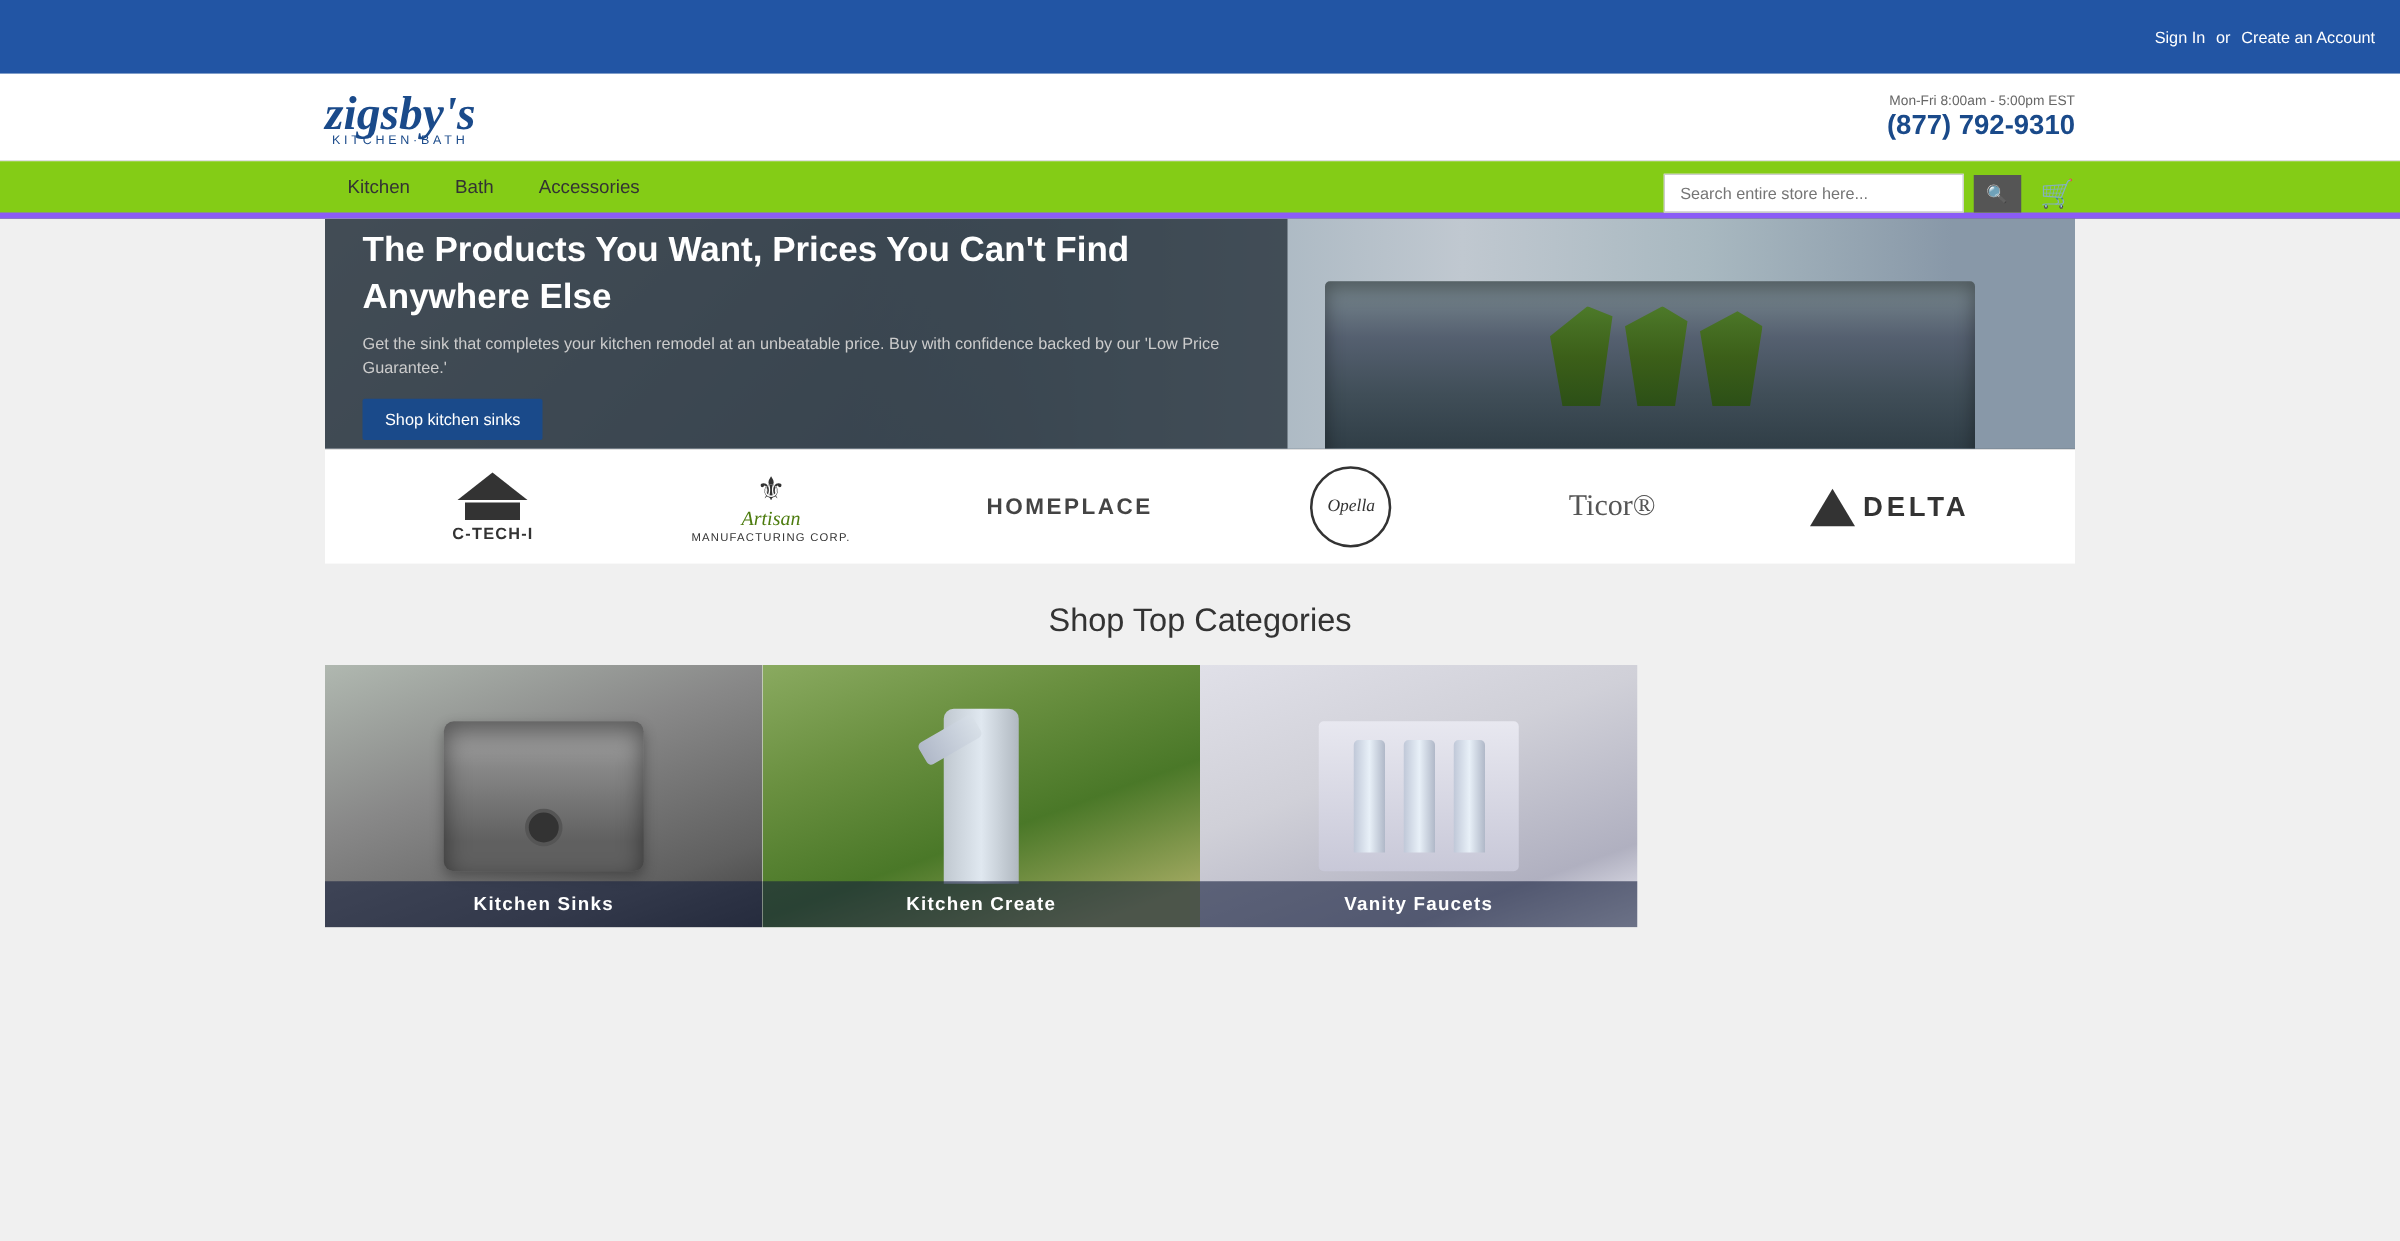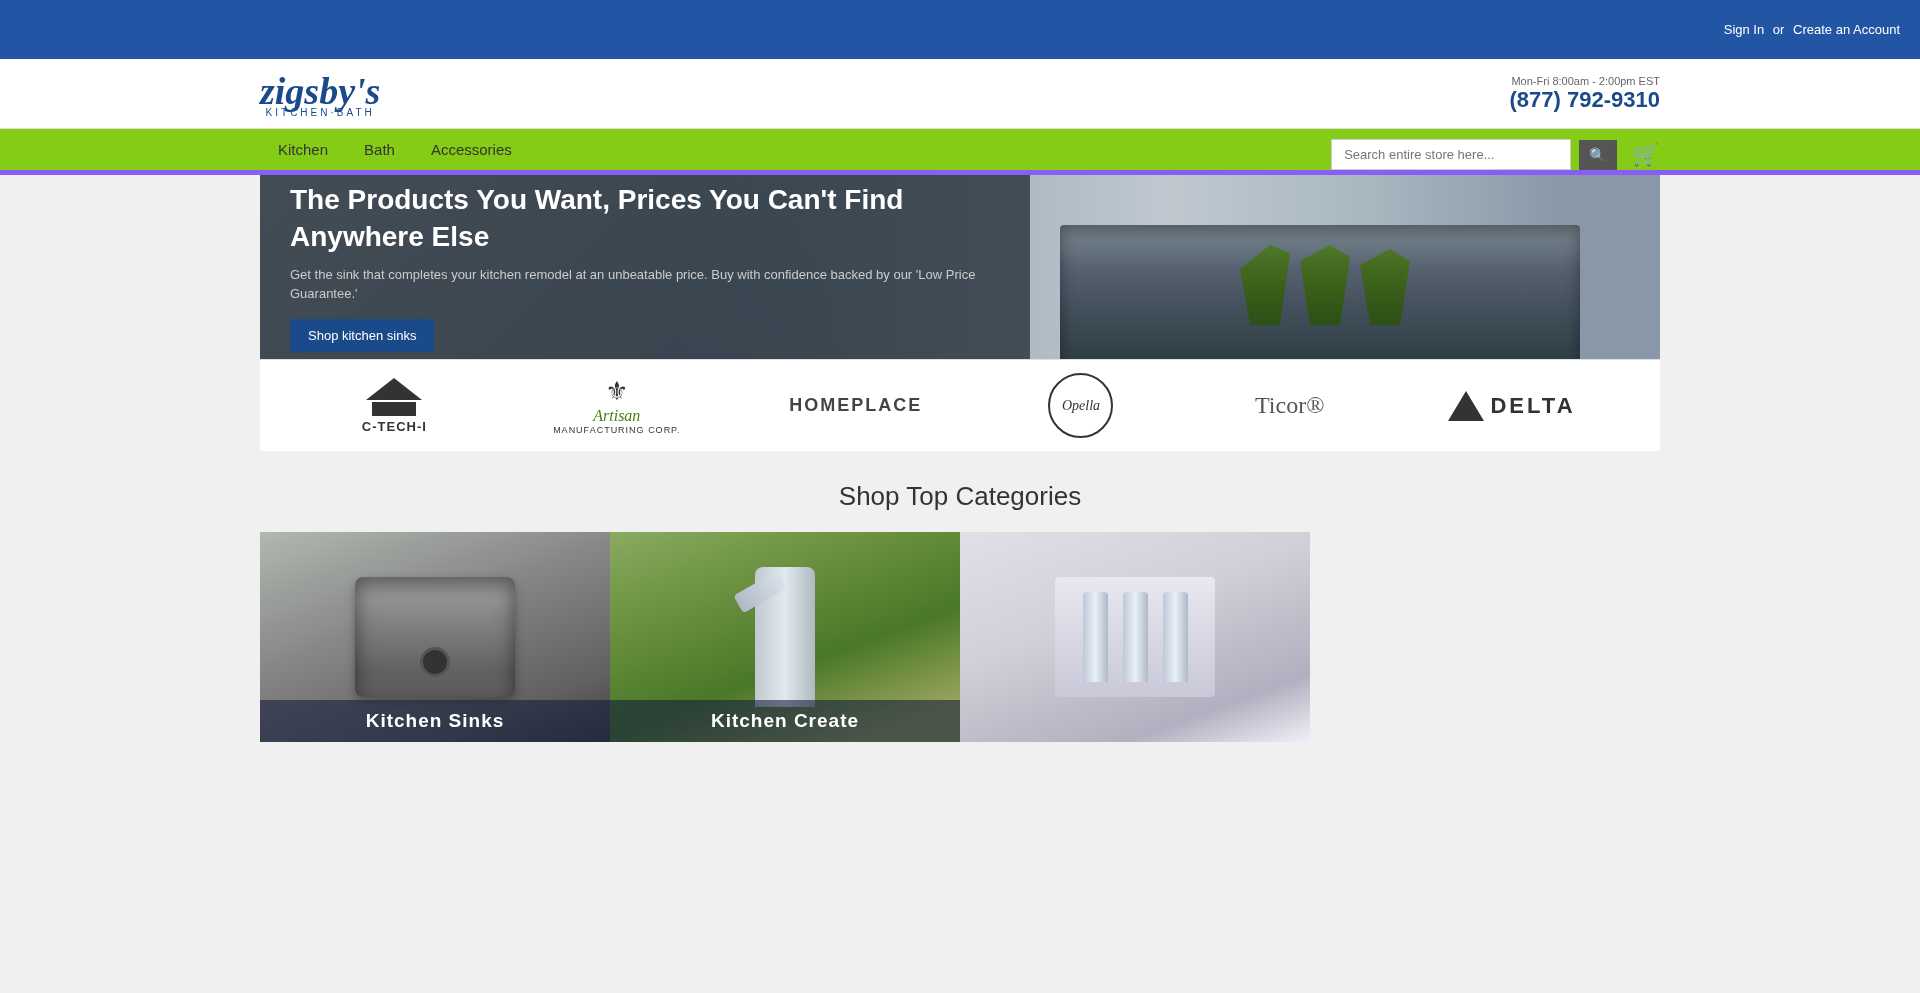--- a/index.html
+++ b/index.html
@@ -292,21 +292,21 @@
       height: 100%;
       background: linear-gradient(160deg, #e0e0e8 0%, #d0d0d8 40%, #b0b0c0 80%, #f0f0f8 100%);
     }
     .category-label {
       position: absolute;
       bottom: 0; left: 0; right: 0;
       background: rgba(20, 30, 60, 0.6);
       color: white;
       text-align: center;
       padding: 10px;
-      font-size: 19px;
+      font-size: 15px;
       font-weight: bold;
       letter-spacing: 1px;
     }
 
     
     .sink-shape {
       width: 160px;
       height: 120px;
       background: linear-gradient(180deg, #aaaaaa 0%, #888888 30%, #606060 80%);
       border-radius: 8px;
@@ -373,21 +373,21 @@
 </div>
 
 <div class="header">
   <div class="logo-area">
     <div>
       <span class="logo-text">zigsby's</span>
       <span class="logo-sub">KITCHEN·BATH</span>
     </div>
   </div>
   <div class="header-right">
-    <div class="header-hours">Mon-Fri 8:00am - 2:00pm EST</div>
+    <div class="header-hours">Mon-Fri 8:00am - 5:00pm EST</div>
     <div class="header-phone">(877) 792-9310</div>
   </div>
 </div>
 
 <nav class="nav">
   <div class="nav-links">
     <a class="nav-item">Kitchen</a>
     <a class="nav-item">Bath</a>
     <a class="nav-item">Accessories</a>
   </div>
@@ -480,16 +480,17 @@
 
 
     <div class="category-card">
       <div class="category-card-img cat-vanity-bg">
         <div class="vanity-shape">
           <div class="vanity-faucet"></div>
           <div class="vanity-faucet"></div>
           <div class="vanity-faucet"></div>
         </div>
       </div>
+      <div class="category-label">Vanity Faucets</div>
     </div>
 
   </div>
 </div>
 
 </body></html>

